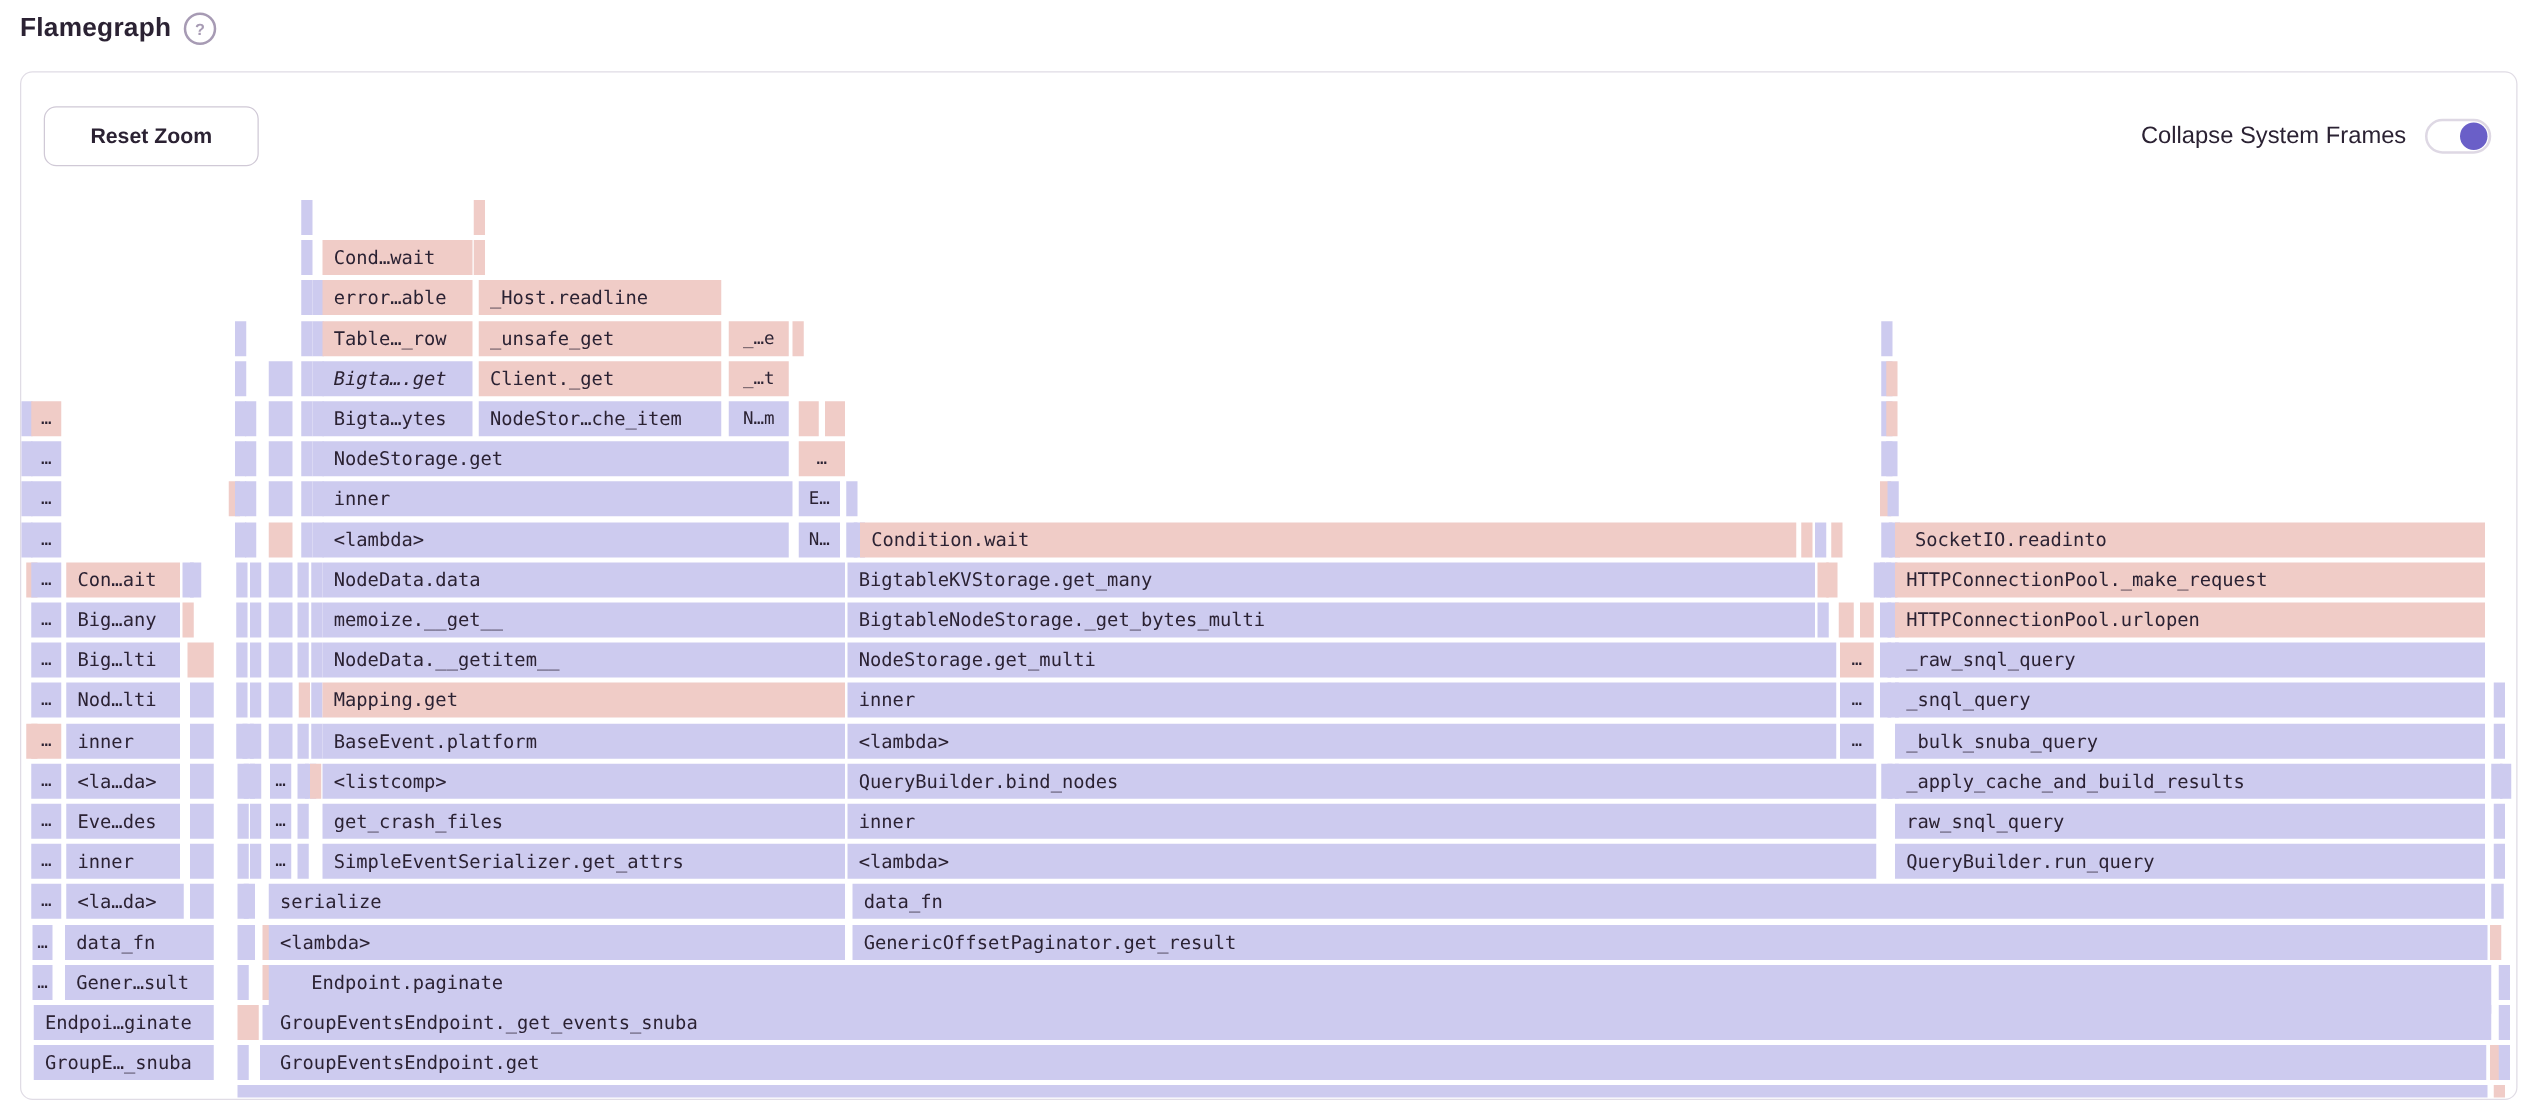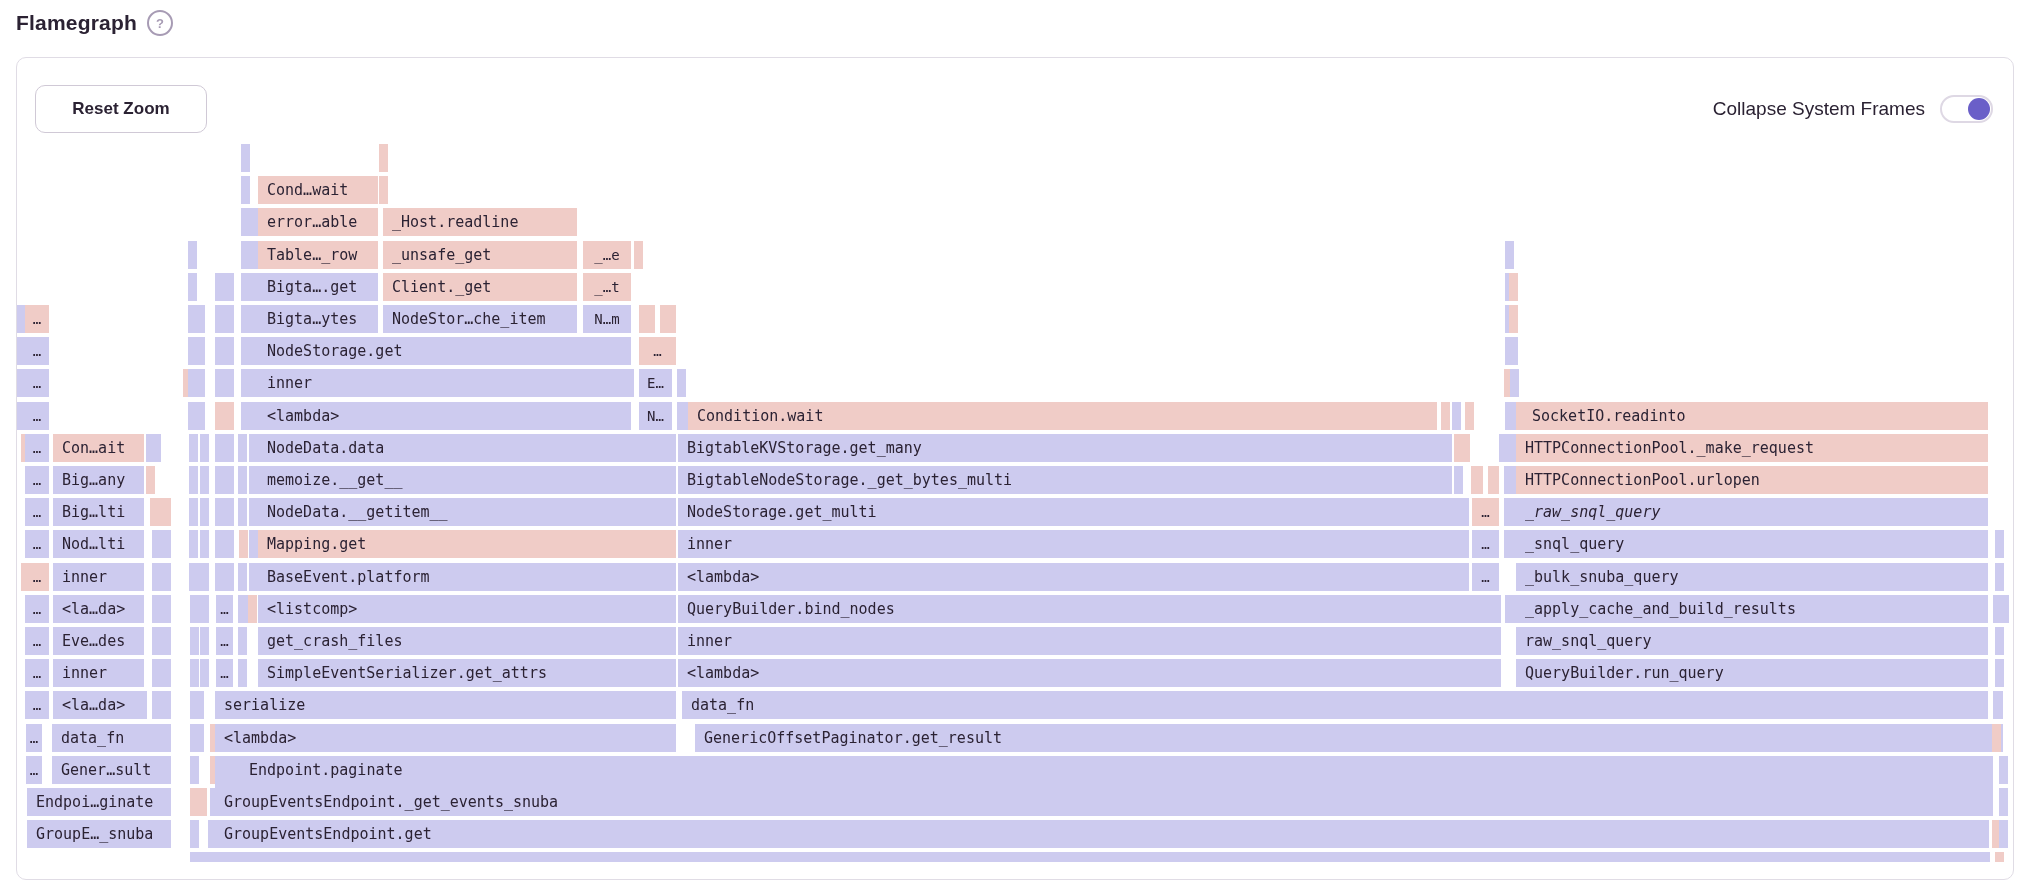--- a/index.html
+++ b/index.html
@@ -16,21 +16,21 @@
   .reset-btn{position:absolute;left:35px;top:85px;width:172px;height:48px;background:#fff;
          border:1px solid #d0c9d6;border-radius:10px;font-family:"Liberation Sans",sans-serif;
          font-size:17px;font-weight:700;color:#2b2233;cursor:pointer;}
   .controls{position:absolute;top:85px;right:43px;height:48px;display:flex;align-items:center;gap:15px;justify-content:space-between;}
   .controls .lbl{font-size:19px;color:#2b2233;}
   .toggle{position:relative;width:53px;height:28px;border:2px solid #ded8e4;border-radius:16px;
           background:#fff;box-sizing:border-box;cursor:pointer;}
   .toggle .knob{position:absolute;top:1px;left:1px;width:22px;height:22px;border-radius:50%;background:#c9c3d3;}
   .toggle.on .knob{left:auto;right:1px;background:#6a5fc8;}
   
-  .flame-clip{position:absolute;left:17px;top:42px;width:1994px;height:820px;overflow:hidden;}
+  .flame-clip{position:absolute;left:17px;top:58px;width:1994px;height:820px;overflow:hidden;}
   .frame{position:absolute;box-sizing:border-box;overflow:hidden;white-space:pre;
          font:15px/28px "DejaVu Sans Mono","Liberation Mono",monospace;color:#2b2233;
          padding:0 0 0 9px;}
   .frame.sys{background:#f0ccc7;}
   .frame.app{background:#cdcbef;}
   .frame.tiny{padding:0;text-align:center;font-size:14px;}
 </style>
 </head>
 <body>
 
@@ -69,21 +69,21 @@
       <div class="frame app" style="left: 233px; top: 198.6px; width: 3px; height: 28px;"></div>
       <div class="frame sys" style="left: 241px; top: 198.6px; width: 120px; height: 28px;">Table…_row</div>
       <div class="frame sys" style="left: 366px; top: 198.6px; width: 194px; height: 28px;">_unsafe_get</div>
       <div class="frame sys tiny" style="left: 566px; top: 198.6px; width: 48px; height: 28px;">_…e</div>
       <div class="frame sys" style="left: 617px; top: 198.6px; width: 4px; height: 28px;"></div>
       <div class="frame app" style="left: 1488px; top: 198.6px; width: 4px; height: 28px;"></div>
       <div class="frame app" style="left: 171px; top: 230.8px; width: 3px; height: 28px;"></div>
       <div class="frame app" style="left: 198px; top: 230.8px; width: 19px; height: 28px;"></div>
       <div class="frame app" style="left: 224px; top: 230.8px; width: 4px; height: 28px;"></div>
       <div class="frame app" style="left: 233px; top: 230.8px; width: 3px; height: 28px;"></div>
-      <div class="frame app" style="left: 241px; top: 230.8px; width: 120px; height: 28px;">Bigta….get</div>
+      <div class="frame app" style="left: 241px; top: 230.8px; width: 120px; height: 28px; font-style: italic;">Bigta….get</div>
       <div class="frame sys" style="left: 366px; top: 230.8px; width: 194px; height: 28px;">Client._get</div>
       <div class="frame sys tiny" style="left: 566px; top: 230.8px; width: 48px; height: 28px;">_…t</div>
       <div class="frame app" style="left: 1488px; top: 230.8px; width: 4px; height: 28px;"></div>
       <div class="frame sys" style="left: 1492px; top: 230.8px; width: 4px; height: 28px;"></div>
       <div class="frame app" style="left: 0px; top: 263px; width: 4px; height: 28px;"></div>
       <div class="frame sys tiny" style="left: 8px; top: 263px; width: 24px; height: 28px;">…</div>
       <div class="frame app" style="left: 171px; top: 263px; width: 3px; height: 28px;"></div>
       <div class="frame app" style="left: 179px; top: 263px; width: 3px; height: 28px;"></div>
       <div class="frame app" style="left: 198px; top: 263px; width: 19px; height: 28px;"></div>
       <div class="frame app" style="left: 224px; top: 263px; width: 4px; height: 28px;"></div>
@@ -177,21 +177,21 @@
       <div class="frame app" style="left: 172px; top: 456.2px; width: 4px; height: 28px;"></div>
       <div class="frame app" style="left: 183px; top: 456.2px; width: 3px; height: 28px;"></div>
       <div class="frame app" style="left: 198px; top: 456.2px; width: 19px; height: 28px;"></div>
       <div class="frame app" style="left: 221px; top: 456.2px; width: 3px; height: 28px;"></div>
       <div class="frame app" style="left: 232px; top: 456.2px; width: 3px; height: 28px;"></div>
       <div class="frame app" style="left: 241px; top: 456.2px; width: 418px; height: 28px;">NodeData.__getitem__</div>
       <div class="frame app" style="left: 661px; top: 456.2px; width: 791px; height: 28px;">NodeStorage.get_multi</div>
       <div class="frame sys tiny" style="left: 1455px; top: 456.2px; width: 27px; height: 28px;">…</div>
       <div class="frame app" style="left: 1487px; top: 456.2px; width: 4px; height: 28px;"></div>
       <div class="frame app" style="left: 1493px; top: 456.2px; width: 4px; height: 28px;"></div>
-      <div class="frame app" style="left: 1499px; top: 456.2px; width: 472px; height: 28px; font-style: italic;">_raw_snql_query</div>
+      <div class="frame app" style="left: 1499px; top: 456.2px; width: 472px; height: 28px;">_raw_snql_query</div>
       <div class="frame app tiny" style="left: 8px; top: 488.4px; width: 24px; height: 28px;">…</div>
       <div class="frame app" style="left: 36px; top: 488.4px; width: 91px; height: 28px;">Nod…lti</div>
       <div class="frame app" style="left: 135px; top: 488.4px; width: 19px; height: 28px;"></div>
       <div class="frame app" style="left: 172px; top: 488.4px; width: 4px; height: 28px;"></div>
       <div class="frame app" style="left: 183px; top: 488.4px; width: 3px; height: 28px;"></div>
       <div class="frame app" style="left: 198px; top: 488.4px; width: 19px; height: 28px;"></div>
       <div class="frame sys" style="left: 222px; top: 488.4px; width: 4px; height: 28px;"></div>
       <div class="frame app" style="left: 232px; top: 488.4px; width: 3px; height: 28px;"></div>
       <div class="frame sys" style="left: 241px; top: 488.4px; width: 418px; height: 28px;">Mapping.get</div>
       <div class="frame app" style="left: 661px; top: 488.4px; width: 791px; height: 28px;">inner</div>
@@ -261,21 +261,21 @@
       <div class="frame app" style="left: 178px; top: 649.4px; width: 3px; height: 28px;"></div>
       <div class="frame app" style="left: 198px; top: 649.4px; width: 461px; height: 28px;">serialize</div>
       <div class="frame app" style="left: 665px; top: 649.4px; width: 1306px; height: 28px;">data_fn</div>
       <div class="frame app" style="left: 1976px; top: 649.4px; width: 10px; height: 28px;"></div>
       <div class="frame app tiny" style="left: 9px; top: 681.6px; width: 16px; height: 28px;">…</div>
       <div class="frame app" style="left: 35px; top: 681.6px; width: 119px; height: 28px;">data_fn</div>
       <div class="frame app" style="left: 173px; top: 681.6px; width: 3px; height: 28px;"></div>
       <div class="frame app" style="left: 178px; top: 681.6px; width: 3px; height: 28px;"></div>
       <div class="frame sys" style="left: 193px; top: 681.6px; width: 3px; height: 28px;"></div>
       <div class="frame app" style="left: 198px; top: 681.6px; width: 461px; height: 28px;">&lt;lambda&gt;</div>
-      <div class="frame app" style="left: 665px; top: 681.6px; width: 1308px; height: 28px; margin-left: 13px;">GenericOffsetPaginator.get_result</div>
+      <div class="frame app" style="left: 665px; top: 681.6px; width: 1308px; height: 28px;">GenericOffsetPaginator.get_result</div>
       <div class="frame sys" style="left: 1975px; top: 681.6px; width: 4px; height: 28px;"></div>
       <div class="frame app tiny" style="left: 9px; top: 713.8px; width: 16px; height: 28px;">…</div>
       <div class="frame app" style="left: 35px; top: 713.8px; width: 119px; height: 28px;">Gener…sult</div>
       <div class="frame app" style="left: 173px; top: 713.8px; width: 3px; height: 28px;"></div>
       <div class="frame sys" style="left: 193px; top: 713.8px; width: 3px; height: 28px;"></div>
       <div class="frame app" style="left: 198px; top: 713.8px; width: 1778px; height: 39px; padding-left: 34px;">Endpoint.paginate</div>
       <div class="frame app" style="left: 1982px; top: 713.8px; width: 6px; height: 28px;"></div>
       <div class="frame app" style="left: 10px; top: 746px; width: 144px; height: 28px;">Endpoi…ginate</div>
       <div class="frame sys" style="left: 173px; top: 746px; width: 17px; height: 28px;"></div>
       <div class="frame app" style="left: 193px; top: 746px; width: 3px; height: 28px;"></div>

